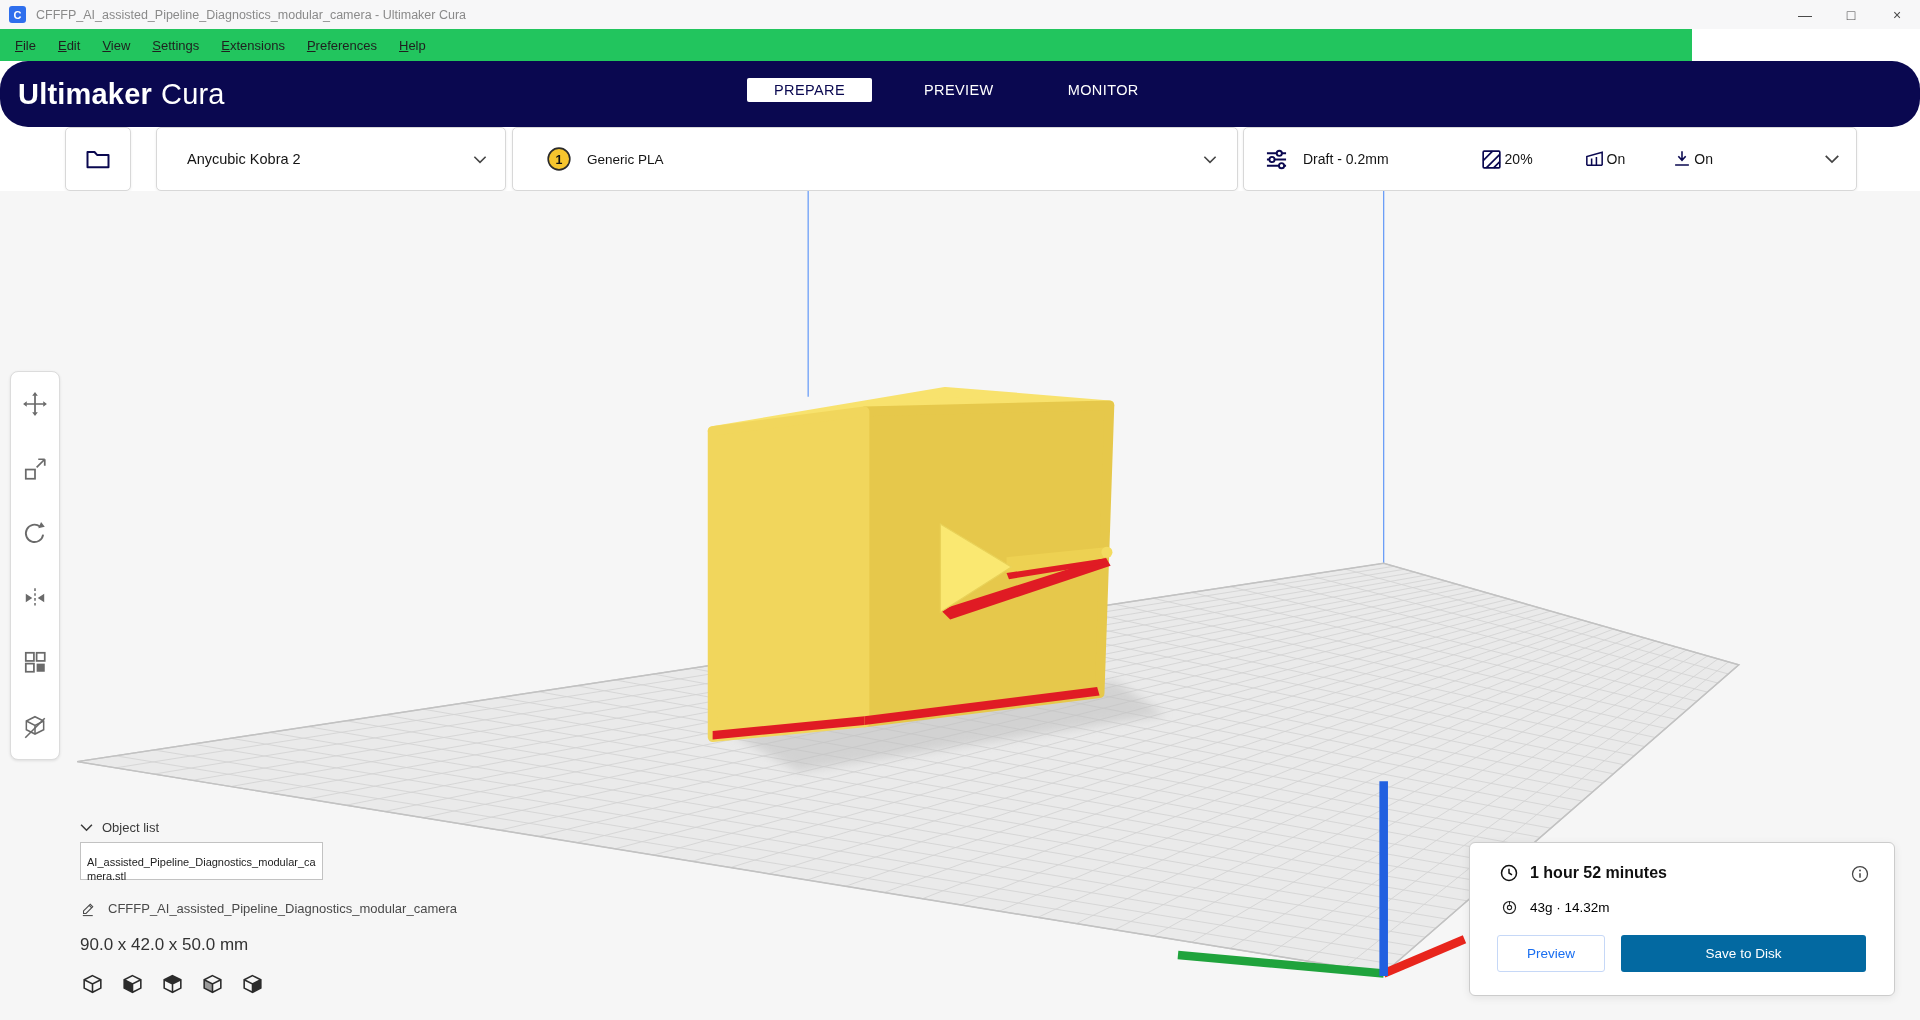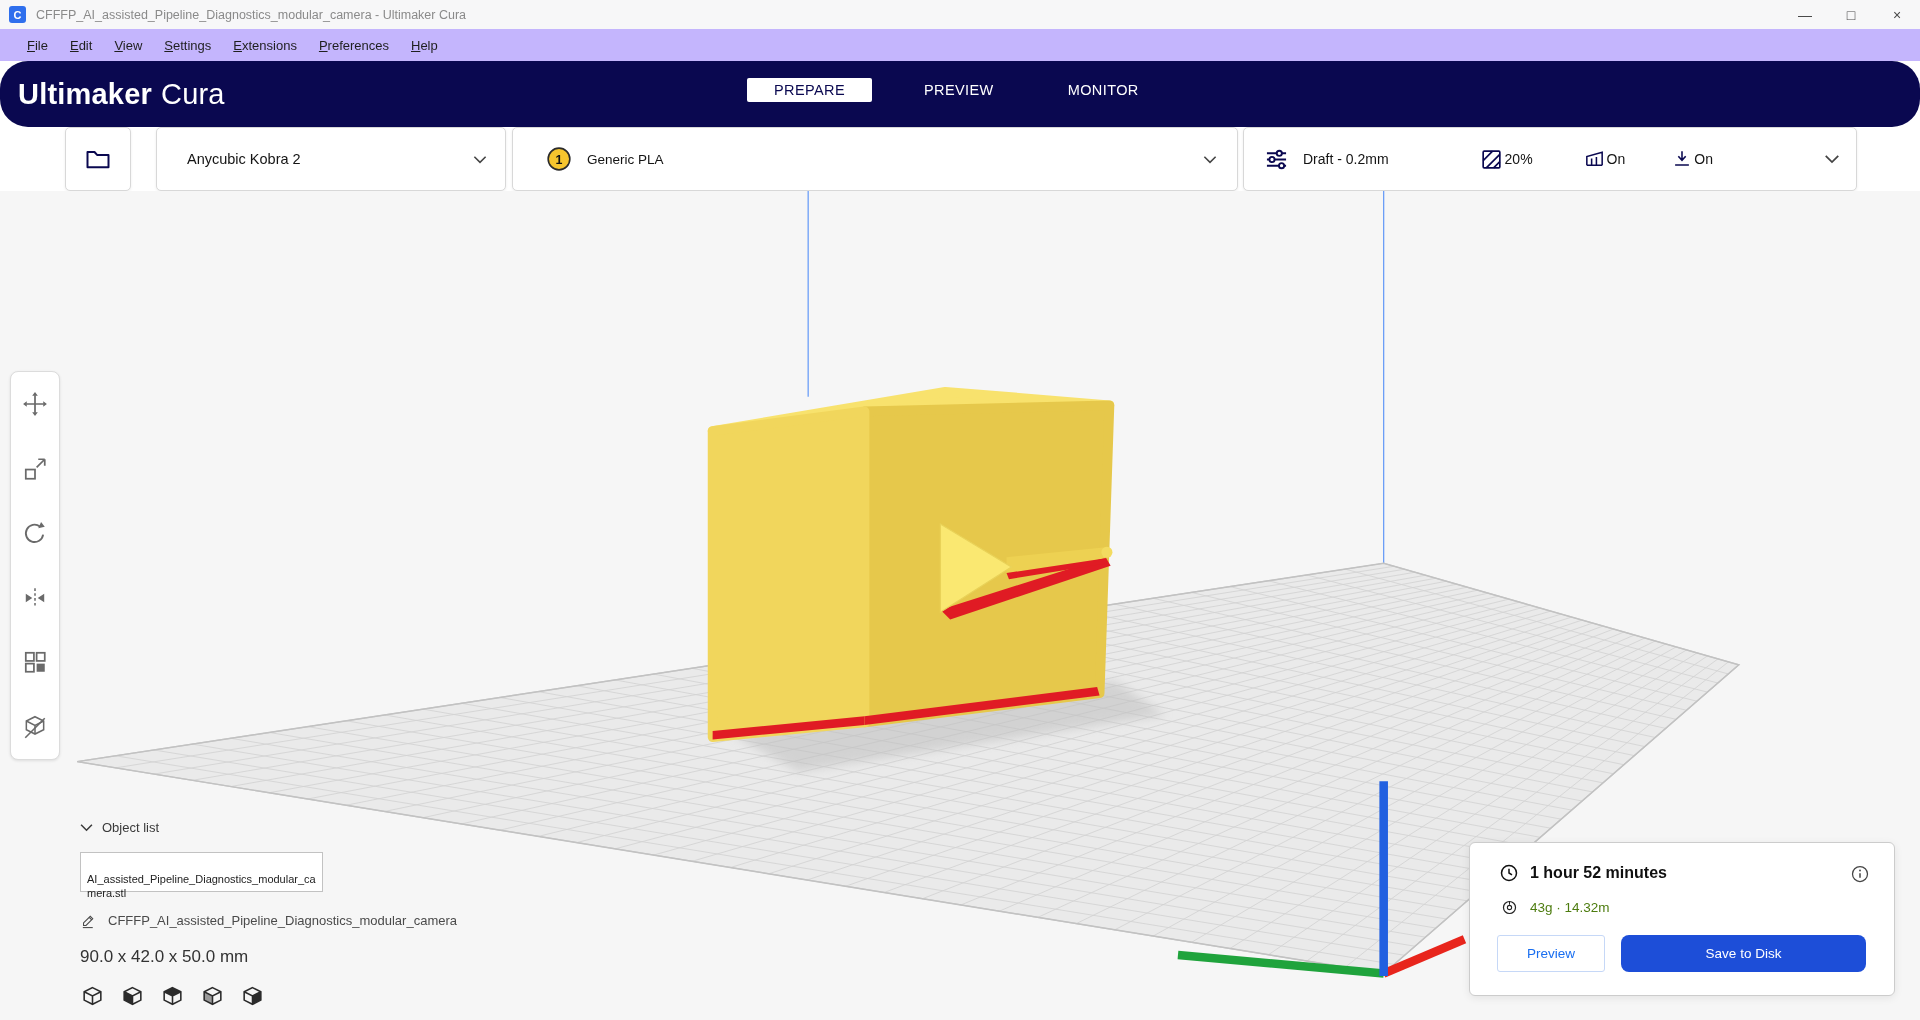--- a/index.html
+++ b/index.html
@@ -15,22 +15,22 @@
     background:#f7f7f8; display:flex; align-items:center; }
   .app-icon { width:17px; height:17px; margin-left:9px; border-radius:3px;
     background:#2f6fed; color:#fff; font-size:11px; font-weight:bold;
     display:flex; align-items:center; justify-content:center; }
   .title-text { margin-left:10px; font-size:12.5px; color:#8a8a8a; }
   .win-controls { margin-left:auto; display:flex; height:100%; }
   .win-btn { width:46px; height:100%; display:flex; align-items:center;
     justify-content:center; font-size:14px; color:#4a4a4a; cursor:default; }
 
   
-  .menubar { position:absolute; top:29px; left:0; width:1920px; height:32px;
-    background:#c4b5fd; display:flex; align-items:center; padding-left:16px; }
+  .menubar { position:absolute; top:29px; left:0; width:1692px; height:32px;
+    background:#22c55e; display:flex; align-items:center; padding-left:4px; }
   .menu-item { display:inline-block; padding:0 11px; font-size:13px; color:#1f1f1f; }
   .menu-item::first-letter { text-decoration:underline; }
 
   
   .header { position:absolute; top:61px; left:0; width:1920px; height:66px;
     background:#0a0850;border-radius:28px; }
   .brand { position:absolute; left:18px; top:0; height:66px; display:flex;
     align-items:center; color:#fff; font-size:29px; letter-spacing:.2px; }
   .brand .b { font-weight:bold; }
   .brand .r { font-weight:300; margin-left:9px; }
@@ -71,43 +71,43 @@
 
   
   .tools { position:absolute; left:10px; top:371px; width:50px; height:389px;
     background:#fff; border:1px solid #dcdcdc; border-radius:8px;
     box-shadow:0 1px 3px rgba(0,0,0,.10); display:flex; flex-direction:column; }
   .tool { flex:1; display:flex; align-items:center; justify-content:center; color:#6a6a6a; }
 
   
   .objlist { position:absolute; left:80px; top:820px; width:420px; color:#3a3a3a; }
   .objlist .toggle { display:flex; align-items:center; gap:9px; font-size:13px; }
-  .objlist .filebox { margin-top:17px; width:243px; height:38px; background:#fff;
-    border:1px solid #c2c2c2; padding:19px 6px; font-size:11px; line-height:1.28;
+  .objlist .filebox { margin-top:7px; width:243px; height:38px; background:#fff;
+    border:1px solid #c2c2c2; padding:12px 6px; font-size:11px; line-height:1.28;
     color:#222; word-break:break-all; }
   .objlist .jobrow { margin-top:20px; display:flex; align-items:center; gap:11px;
     font-size:13px; color:#4a4a4a; }
   .objlist .dims { margin-top:18px; font-size:17px; color:#333; }
   .viewrow { margin-top:18px; display:flex; gap:15px; color:#2b2b2b; }
 
   
   .summary { position:absolute; left:1469px; top:842px; width:426px; height:154px;
     background:#fff; border:1px solid #cccccc; border-radius:6px;
     box-shadow:0 2px 8px rgba(0,0,0,.08); }
   .summary .row1 { position:absolute; left:29px; top:20px; display:flex;
     align-items:center; gap:11px; }
   .summary .time { font-size:16px; font-weight:bold; color:#101010; }
   .summary .info { position:absolute; right:24px; top:21px; color:#444; }
   .summary .row2 { position:absolute; left:31px; top:56px; display:flex;
-    align-items:center; gap:12px; font-size:13.5px; color:#4d7c0f; }
+    align-items:center; gap:12px; font-size:13.5px; color:#000000; }
   .btn-preview { position:absolute; left:27px; top:92px; width:108px; height:37px;
     background:#fff; border:1px solid #c6d8f7; border-radius:3px; color:#196ef0;
     font-size:13.5px; display:flex; align-items:center; justify-content:center; }
   .btn-save { position:absolute; left:151px; top:92px; width:245px; height:37px;
-    background:#1d4ed8; border-radius:8px; color:#fff; font-size:13.5px;
+    background:#0369a1; border-radius:3px; color:#fff; font-size:13.5px;
     display:flex; align-items:center; justify-content:center; }
 </style>
 </head>
 <body>
 
 <div class="titlebar">
   <div class="app-icon">
     <span>C</span>
   </div>
   <div class="title-text">CFFFP_AI_assisted_Pipeline_Diagnostics_modular_camera - Ultimaker Cura</div>

